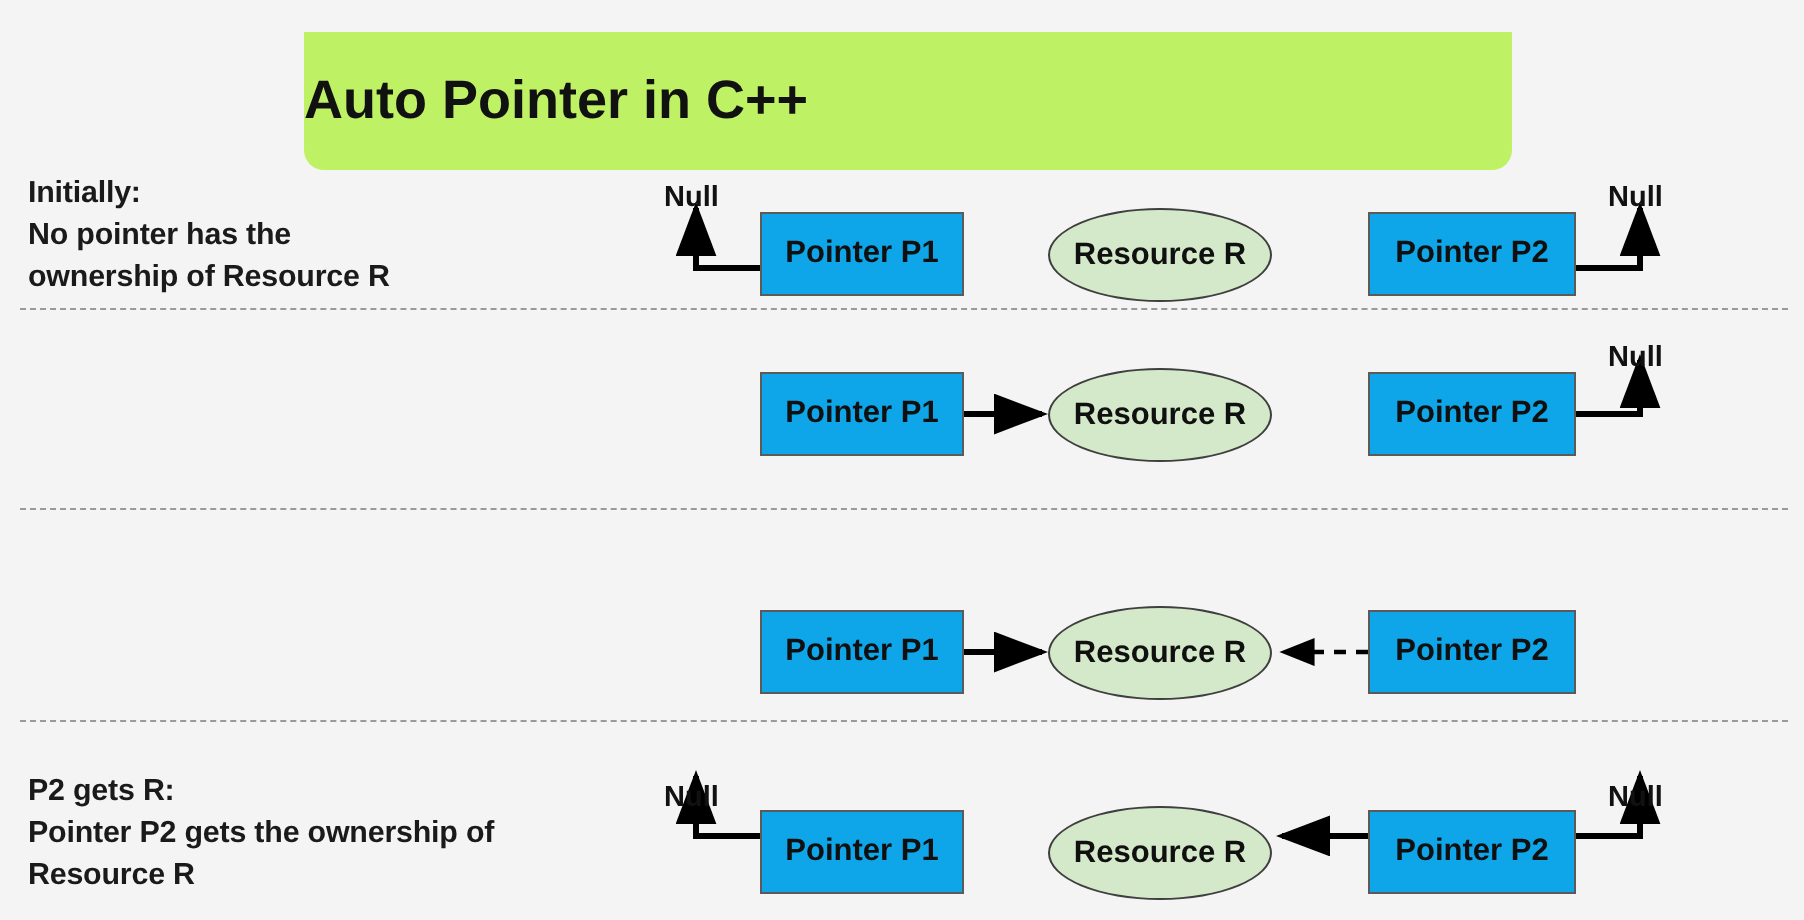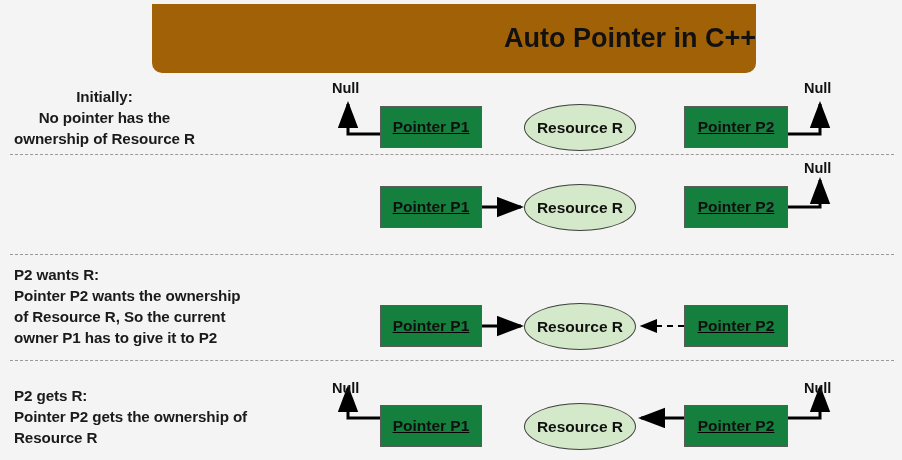--- a/index.html
+++ b/index.html
@@ -18,29 +18,29 @@
     position: relative;
     width: 902px;
     height: 460px;
     background: #f4f4f4;
   }
 
   
   .title-banner {
     position: absolute;
     left: 152px;
-    top: 4px;
+    top: 16px;
     width: 604px;
     height: 69px;
-    background: #a16207;
+    background: #bef264;
     border-bottom-left-radius: 10px;
     border-bottom-right-radius: 10px;
     display: flex;
     align-items: center;
-    justify-content: flex-end;
+    justify-content: flex-start;
     box-sizing: border-box;
   }
   .title-text {
     font-size: 27px;
     font-weight: bold;
     color: #111111;
     letter-spacing: 0px;
     white-space: nowrap;
   }
 
@@ -66,27 +66,26 @@
     position: absolute;
     left: 10px;
     width: 884px;
     height: 0px;
     border-top: 1.5px dashed #9a9a9a;
   }
 
   
   .node-box {
     position: absolute;
-    background: #15803d;
+    background: #0ea5e9;
     border: 1.4px solid #5b5b5b;
     display: flex;
     align-items: center;
     justify-content: center;
     box-sizing: border-box;
-    text-decoration: underline;
   }
   .node-box .lbl {
     font-size: 15.5px;
     font-weight: bold;
     color: #101010;
     white-space: nowrap;
   }
   .node-ellipse {
     position: absolute;
     background: #d4e9c9;
@@ -104,20 +103,21 @@
     white-space: nowrap;
   }
 
   
   .null-label {
     position: absolute;
     font-size: 14.5px;
     font-weight: bold;
     color: #111111;
     white-space: nowrap;
+    margin-top: 11px;
   }
 
   
   .arrow-layer {
     position: absolute;
     left: 0;
     top: 0;
     width: 902px;
     height: 460px;
     pointer-events: none;
@@ -168,21 +168,21 @@
       <path d="M380,418 L348,418 L348,388" stroke="#000000" stroke-width="3" fill="none" marker-end="url(#ahs)"></path>
     </g>
     <g>
       <line x1="684" y1="418" x2="641" y2="418" stroke="#000000" stroke-width="3" marker-end="url(#ahs)"></line>
     </g>
     <g>
       <path d="M788,418 L820,418 L820,388" stroke="#000000" stroke-width="3" fill="none" marker-end="url(#ahs)"></path>
     </g>
   </svg>
 
-  <div class="section" style="top:0;height:154px;text-align:center;">
+  <div class="section" style="top:0;height:154px;">
     <div class="sect-text" style="top:86px;">Initially:
 No pointer has the
 ownership of Resource R</div>
 
     <div class="null-label" style="left:332px;top:80px;">Null</div>
 
     <div class="node-box" style="left:380px;top:106px;width:102px;height:42px;">
       <span class="lbl">Pointer P1</span>
     </div>
 
@@ -212,24 +212,20 @@
     <div class="node-box" style="left:684px;top:32px;width:104px;height:42px;">
       <span class="lbl">Pointer P2</span>
     </div>
 
     <div class="null-label" style="left:804px;top:6px;">Null</div>
   </div>
 
   <div class="divider" style="top:254px;"></div>
 
   <div class="section" style="top:254px;height:106px;">
-    <div class="sect-text" style="top:10px;">P2 wants R:
-Pointer P2 wants the ownership
-of Resource R, So the current
-owner P1 has to give it to P2</div>
 
     <div class="node-box" style="left:380px;top:51px;width:102px;height:42px;">
       <span class="lbl">Pointer P1</span>
     </div>
 
     <div class="node-ellipse" style="left:524px;top:49px;width:112px;height:47px;">
       <span class="lbl">Resource R</span>
     </div>
 
     <div class="node-box" style="left:684px;top:51px;width:104px;height:42px;">

